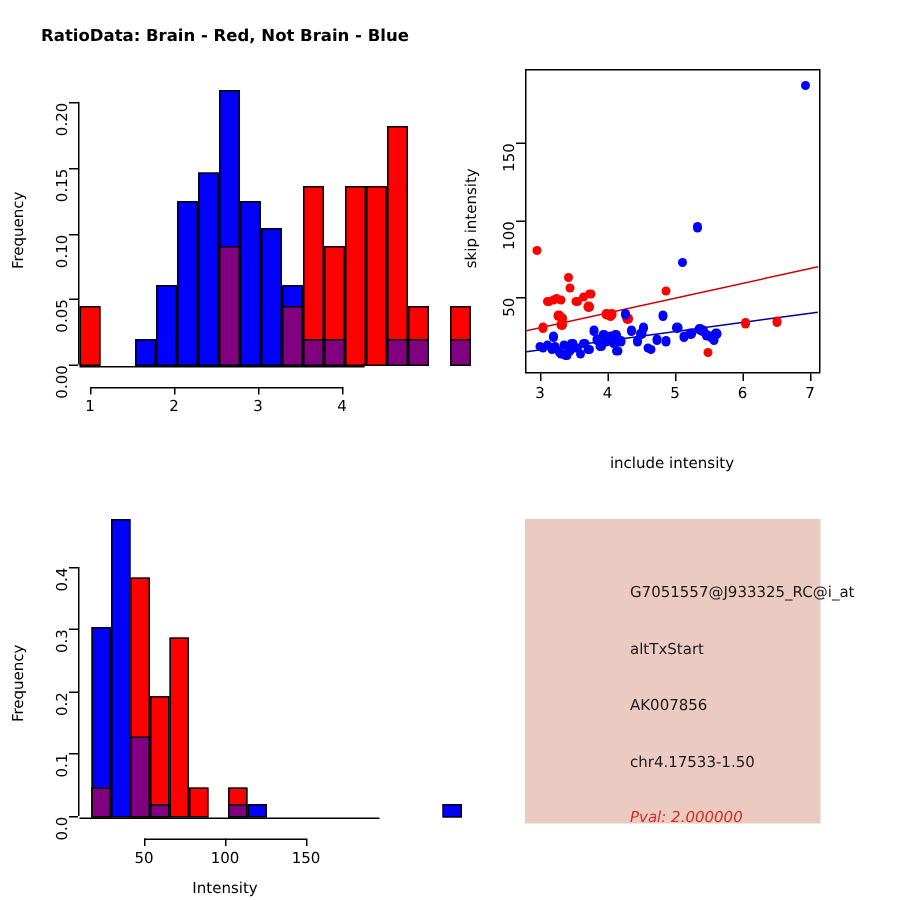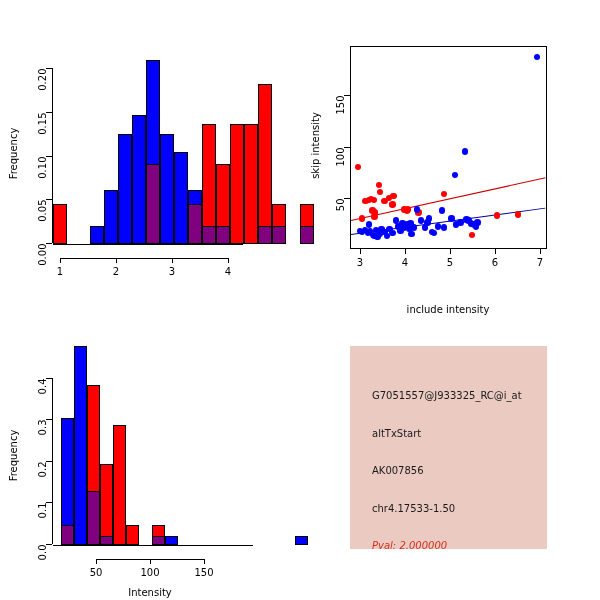--- a/index.html
+++ b/index.html
@@ -52,30 +52,32 @@
   
   .infobox{
     position:absolute;
     background:#EBCAC2;
   }
   .infoline{
     position:absolute;
     font-size:10px;color:#1a1a1a;
     white-space:nowrap;
     font-family:"DejaVu Sans", sans-serif;
+    margin-left:48px;
   }
   .infoline.pval{color:#D03020;font-style:italic;}
 </style>
 </head>
 <body>
 
 <div class="page">
 
   <div class="panel" style="left:0;top:0;width:300px;height:300px;">
 
+    <div class="ptitle" style="left:0;top:17px;width:300px;">RatioData: Brain - Red, Not Brain - Blue</div>
 
     <div class="axis-line" style="left:52px;top:68px;width:1px;height:175px;"></div>
     <div class="tickh" style="left:46px;top:68px;width:6px;"></div>
     <div class="tickh" style="left:46px;top:112px;width:6px;"></div>
     <div class="tickh" style="left:46px;top:156px;width:6px;"></div>
     <div class="tickh" style="left:46px;top:199px;width:6px;"></div>
     <div class="tickh" style="left:46px;top:243px;width:6px;"></div>
 
     <div class="ticklab vert" style="left:2px;top:63px;width:40px;text-align:right;">0.20</div>
     <div class="ticklab vert" style="left:2px;top:107px;width:40px;text-align:right;">0.15</div>

